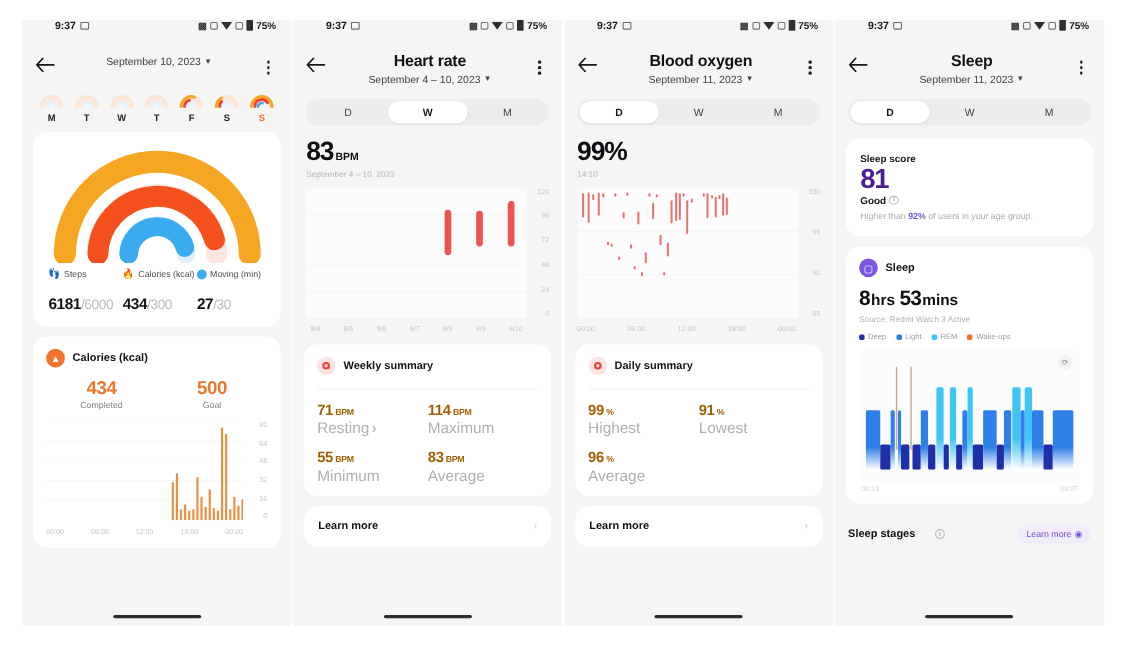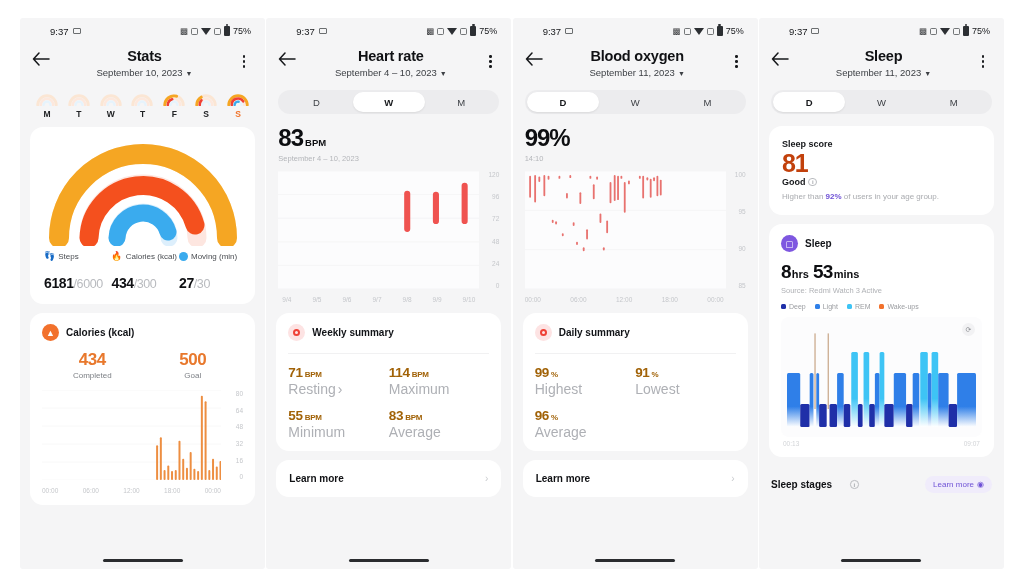--- a/index.html
+++ b/index.html
@@ -12,21 +12,21 @@
   .stage { position: relative; width: 1024px; height: 587px; display: flex; justify-content: space-between; padding: 18px 20px 0 20px; background:#fff; }
   .phone {
     width: 245px; height: 551px;
     background: #f5f5f6;
     border-radius: 3px;
     position: relative;
     overflow: hidden;
     display: flex; flex-direction: column;
   }
   
-  .statusbar { height: 26px; display:flex; align-items:center; justify-content:space-between; padding: 0 14px; font-size: 9.5px; color:#15171a; font-weight:400; }
+  .statusbar { height: 26px; display:flex; align-items:flex-start; justify-content:space-between; padding: 0 14px; font-size: 9.5px; color:#15171a; font-weight:700; }
   .sb-left { display:flex; align-items:center; gap:4px; padding-left:16px;}
   .sb-right { display:flex; align-items:center; gap:3px; font-size:9px; }
   .sb-ic { display:inline-block; opacity:.85; font-size:8.5px; line-height:1; }
   .mail-ic { width:8px;height:6.5px;border:1px solid #3c4043;border-radius:1px;display:inline-block;position:relative;opacity:.75;}
   .wifi-ic { width:0;height:0;border-left:5px solid transparent;border-right:5px solid transparent;border-top:7px solid #2c2f33;display:inline-block;}
   .batt-ic { width:6px;height:9.5px;background:#2c2f33;border-radius:1px;display:inline-block;position:relative;}
   .batt-ic::after{content:"";position:absolute;top:-2px;left:1.6px;width:2.8px;height:1.5px;background:#2c2f33;border-radius:1px;}
   .sq-ic{width:7px;height:7px;border:1px solid #3c4043;border-radius:1.5px;display:inline-block;opacity:.7;}
   .sq-ic2{width:7px;height:7px;border:1px solid #3c4043;border-radius:1.5px;display:inline-block;opacity:.7;transform:rotate(0deg);}
 
@@ -89,28 +89,28 @@
   .sval .u { font-size:8px; font-weight:700; margin-left:2px; }
   .slabel { font-size:14px; color:#aeb0b5; margin-top:1px; }
   .slabel .ch { margin-left:2px; }
 
   .rowlink { background:#fff; border-radius:13px; margin:0 10px 9px 10px; padding:13px 13px; display:flex; align-items:center; justify-content:space-between; cursor:pointer;}
   .rowlink .rl-txt { font-size:10px; font-weight:700; color:#101114; }
   .rowlink .rl-ch { font-size:10px; color:#c9cbce; }
 
   
   .sleepscore-lab { font-size:9px; font-weight:700; color:#15171a; }
-  .sleepscore-num { font-size:25px; font-weight:700; color:#c2410c; letter-spacing:-1.2px; line-height:1.12; }
+  .sleepscore-num { font-size:25px; font-weight:700; color:#4c1d95; letter-spacing:-1.2px; line-height:1.12; }
   .sleepgood { font-size:9px; font-weight:700; color:#15171a; display:flex; align-items:center; gap:3px; }
   .infoic { width:8.5px;height:8.5px;border:1px solid #b9bbbf;border-radius:50%;display:inline-flex;align-items:center;justify-content:center;font-size:6px;color:#a7a9ad;font-weight:700;font-style:normal;}
   .sleepcmp { font-size:8px; color:#a9abaf; margin-top:5px; }
   .sleepcmp b { color:#6f52d6; }
   .durwrap { margin-top:9px; display:flex; align-items:baseline; }
   .durnum { font-size:19px; font-weight:700; color:#0d0e11; letter-spacing:-0.7px; }
-  .durunit { font-size:11px; font-weight:700; color:#0d0e11; margin:0 4px 0 1px; }
+  .durunit { font-size:14px; font-weight:700; color:#0d0e11; margin:0 4px 0 1px; }
   .sourcetxt { font-size:7.5px; color:#b0b2b6; margin-top:3px; }
   .legend { display:flex; gap:9px; margin-top:8px; }
   .lg { display:flex; align-items:center; gap:3px; font-size:7px; color:#9b9da1; }
   .lgdot { width:5px;height:5px;border-radius:1.5px; display:inline-block; }
   .sleepchart { position:relative; margin-top:7px; background:#fcfcfd; border-radius:8px; padding:6px; }
   .refresh { position:absolute; right:7px; top:6px; width:13px;height:13px;border-radius:50%;background:#f2f2f4;display:flex;align-items:center;justify-content:center;font-size:7px;color:#8e9095; cursor:pointer;}
   .sleepx { display:flex; justify-content:space-between; font-size:6.5px; color:#d2d4d7; margin-top:3px; padding:0 2px;}
   .stagesrow { display:flex; align-items:center; justify-content:space-between; padding: 10px 12px 0 12px; }
   .stageslab { font-size:10px; font-weight:700; color:#101114; display:flex; align-items:center; gap:18px;}
   .learnpill { background:#f0ecfb; color:#6f52d6; font-size:8px; border-radius:11px; padding:4px 8px; display:flex; align-items:center; gap:3px; cursor:pointer;}
@@ -138,21 +138,20 @@
       </div>
     </div>
 
     <div class="appbar">
       <div class="back-arrow">
         <svg width="18" height="14" viewBox="0 0 18 14">
             <path d="M7 1 L1.5 7 L7 13 M1.5 7 H17" stroke="#16181b" stroke-width="1.5" fill="none" stroke-linecap="round" stroke-linejoin="round"></path>
           </svg>
       </div>
       <div class="titlewrap">
-        <div class="apptitle">Stats</div>
         <div class="appdate"><span>September 10, 2023</span><span class="caret">▼</span></div>
       </div>
       <div class="kebab">
           <i></i>
           <i></i>
           <i></i>
         </div>
     </div>
 
     <div class="weekrow">

